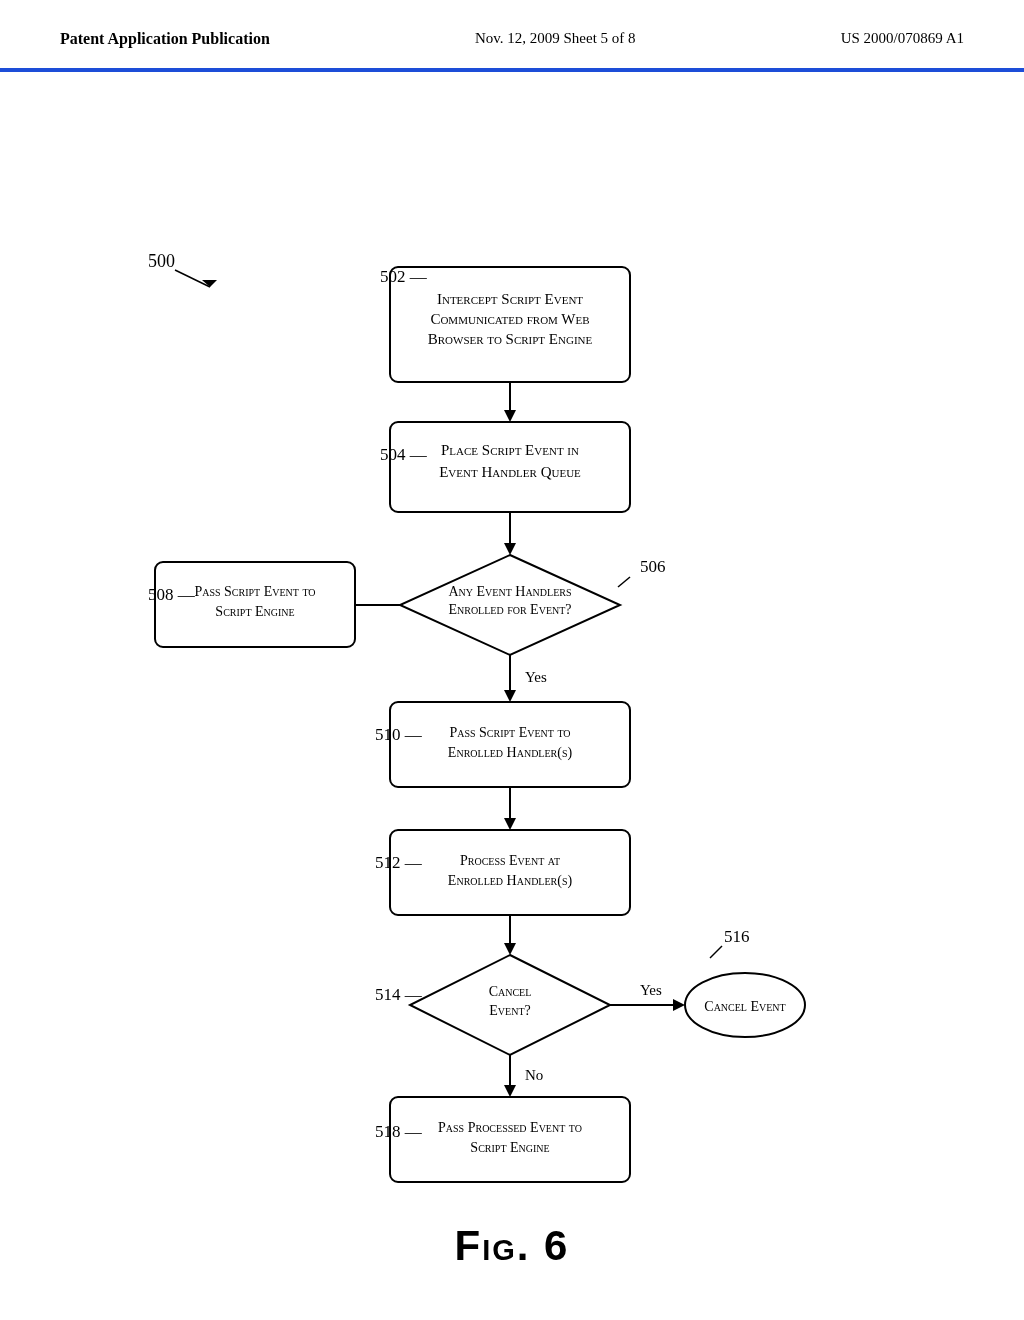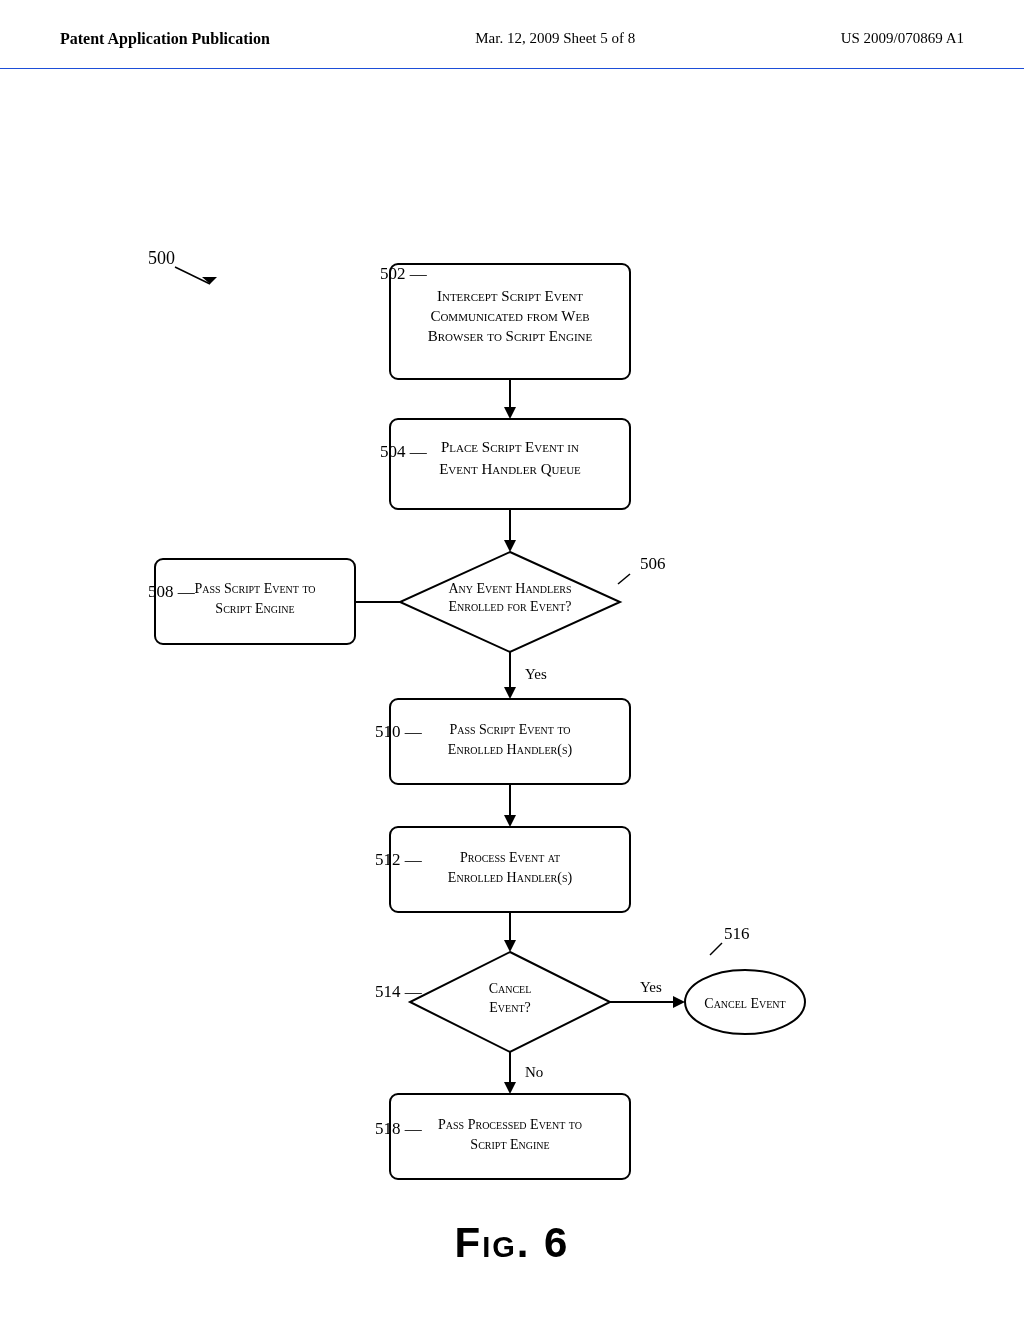--- a/index.html
+++ b/index.html
@@ -10,21 +10,21 @@
       min-height: 1320px;
       position: relative;
       overflow-x: hidden;
     }
 
     .header {
       display: flex;
       justify-content: space-between;
       align-items: flex-start;
       padding: 30px 60px 20px 60px;
-      border-bottom: 1px solid #1d4ed8;
+      border-bottom: 4px solid #1d4ed8;
       font-size: 15px;
     }
 
     .header-left {
       font-weight: bold;
       font-size: 16px;
     }
 
     .header-center {
       font-size: 15px;
@@ -63,22 +63,22 @@
 
     .fig-label span {
       font-variant: small-caps;
     }
   </style>
 </head>
 <body>
 
 <div class="header">
   <div class="header-left">Patent Application Publication</div>
-  <div class="header-center">Mar. 12, 2009  Sheet 5 of 8</div>
-  <div class="header-right">US 2009/070869 A1</div>
+  <div class="header-center">Nov. 12, 2009  Sheet 5 of 8</div>
+  <div class="header-right">US 2000/070869 A1</div>
 </div>
 
 <div class="diagram-container">
   <svg class="diagram" viewBox="0 0 1024 1140">
 
     <text x="148" y="185" font-family="Times New Roman" font-size="18">500</text>
     <line x1="175" y1="188" x2="210" y2="205" stroke="#000" stroke-width="1.5"></line>
 
     <polygon points="210,205 202,198 217,198" fill="#000"></polygon>
 

